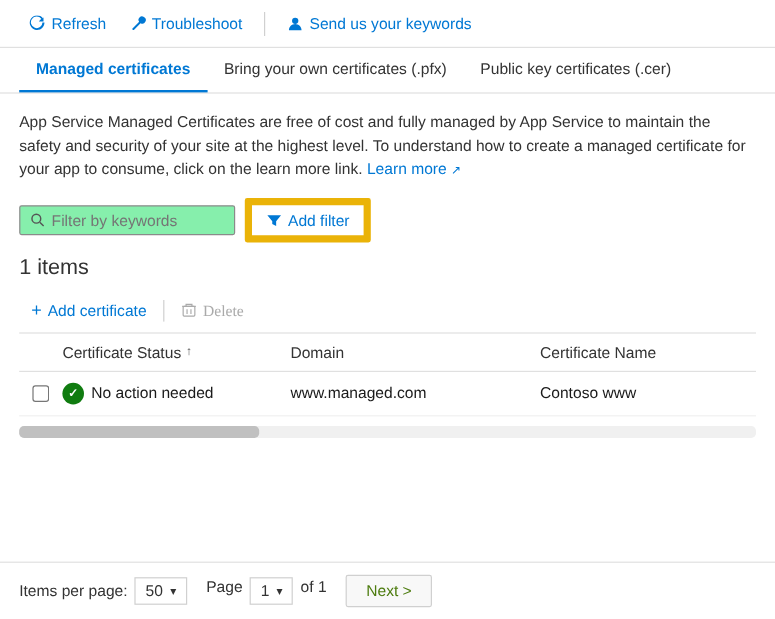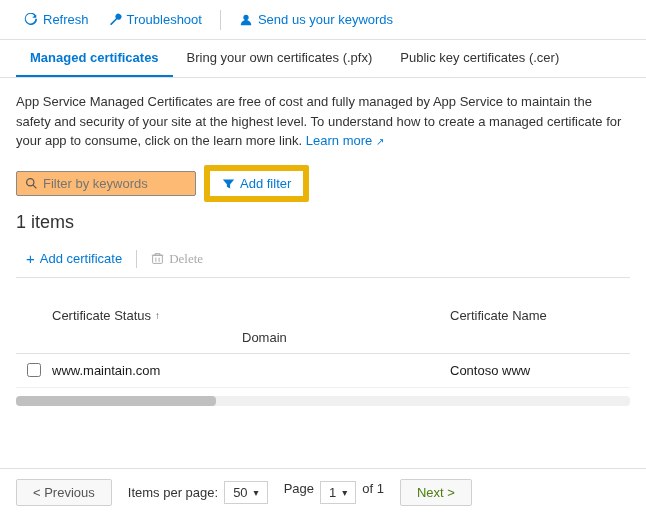--- a/index.html
+++ b/index.html
@@ -84,21 +84,21 @@
       gap: 8px;
       margin-bottom: 10px;
     }
     .filter-input-wrap {
       display: flex;
       align-items: center;
       border: 1px solid #8a8a8a;
       border-radius: 2px;
       padding: 4px 8px;
       width: 180px;
-      background: #fdba74;
+      background: #86efac;
     }
     .filter-input-wrap input {
       border: none;
       outline: none;
       font-size: 13px;
       color: #666;
       width: 100%;
       background: transparent;
     }
     .filter-icon-svg { margin-right: 5px; flex-shrink: 0; }
@@ -158,21 +158,21 @@
       display: flex;
       align-items: center;
       padding: 8px 0;
       border-bottom: 1px solid #e0e0e0;
       font-weight: 400;
       font-size: 13px;
       color: #333;
     }
     .col-check { width: 36px; flex-shrink: 0; }
     .col-status { width: 190px; flex-shrink: 0; display: flex; align-items: center; gap: 4px; }
-    .col-domain { flex: 1; margin-top: 44px; }
+    .col-domain { flex: 1; }
     .col-certname { width: 180px; flex-shrink: 0; }
 
     .table-row {
       display: flex;
       align-items: center;
       padding: 9px 0;
       border-bottom: 1px solid #f0f0f0;
       font-size: 13px;
     }
 
@@ -385,39 +385,40 @@
       </div>
       <div class="col-certname">
         <span>Certificate Name</span>
       </div>
     </div>
 
     <div class="table-row">
       <div class="checkbox-cell">
         <input type="checkbox" style="">
       </div>
+      <div class="status-cell">
+        <div class="status-dot"></div>
+        <span>No action needed</span>
+      </div>
       <div class="domain-cell">
-        <span>www.maintain.com</span>
+        <span>www.managed.com</span>
       </div>
       <div class="certname-cell">
         <span>Contoso www</span>
       </div>
     </div>
   </div>
 
   <div class="scrollbar-area">
     <div class="scrollbar-thumb"></div>
   </div>
 
 </div>
 
 <div class="footer">
-  <button class="footer-btn">
-    <span>&lt; Previous</span>
-  </button>
 
   <div class="items-per-page">
     <span>Items per page:</span>
     <div class="page-select">
       <span>50</span>
       <span style="font-size:10px;">▾</span>
     </div>
   </div>
 
   <div class="page-info">

